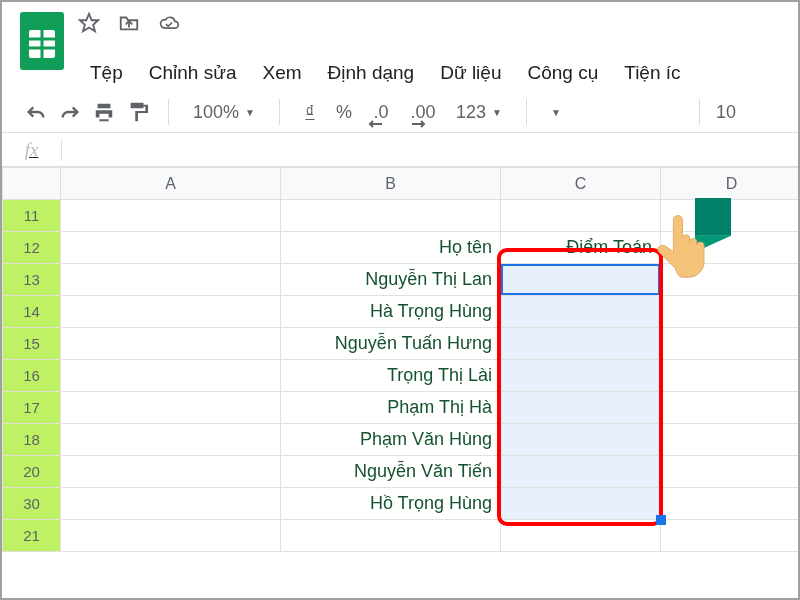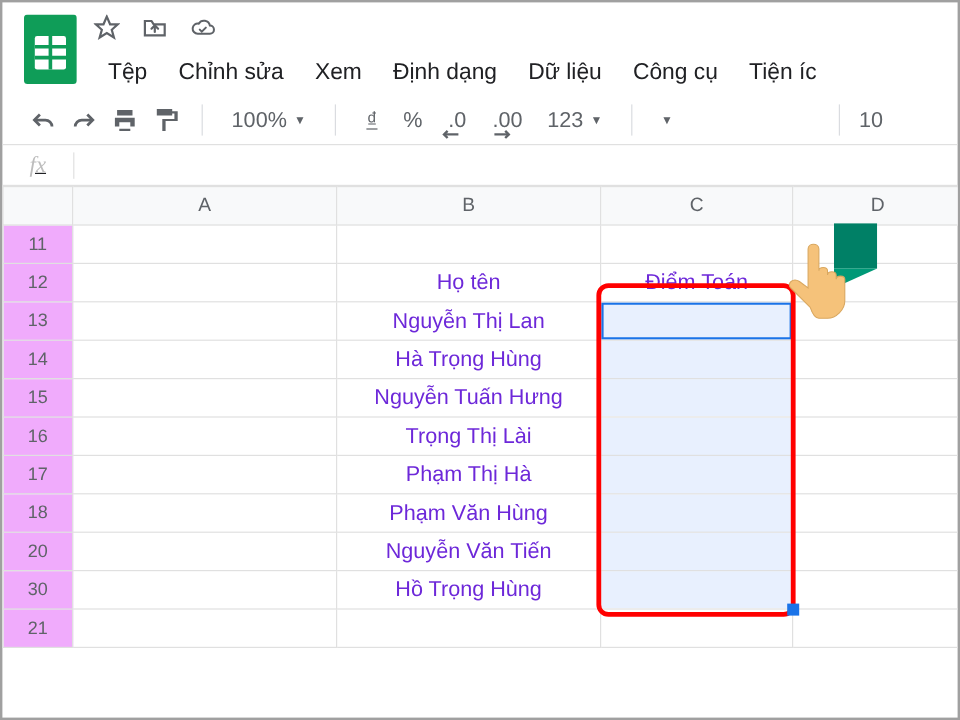--- a/index.html
+++ b/index.html
@@ -35,21 +35,21 @@
   .doc-title {
     font-size: 26px;
     color: #3c4043;
     letter-spacing: 0.5px;
   }
   .title-icons { display: flex; gap: 18px; align-items: center; color: #5f6368; }
   .title-icons .ic { width: 22px; height: 22px; display: flex; align-items: center; justify-content: center; }
   .menubar {
     display: flex;
     gap: 2px;
-    margin-top: 12px;
+    margin-top: 24px;
     font-size: 19px;
     color: #202124;
   }
   .menubar .mi { padding: 4px 12px; cursor: pointer; }
   .toolbar {
     display: flex;
     align-items: center;
     padding: 10px 20px 6px 20px;
     gap: 6px;
     color: #5f6368;
@@ -90,34 +90,34 @@
     border: 1px solid #e0e0e0;
     font-weight: normal;
   }
   .grid th.colhead {
     background: #f8f9fa;
     color: #5f6368;
     font-size: 16px;
     height: 32px;
   }
   .grid th.rowhead {
-    background: #f0abfc;
+    background: #bef264;
     color: #5f6368;
     font-size: 15px;
     width: 58px;
     text-align: center;
     height: 32px;
   }
   .grid th.corner { background: #f8f9fa; width: 58px; height: 32px; }
   .grid td.cell {
     font-size: 18px;
-    color: #6d28d9;
+    color: #14532d;
     padding: 0 8px;
     height: 32px;
-    text-align: center;
+    text-align: right;
     white-space: nowrap;
     overflow: hidden;
   }
   .colA { width: 220px; }
   .colB { width: 220px; }
   .colC { width: 160px; }
   .colD { width: 142px; }
   .sel { background: #e8f0fe; }
   .active-cell {
     box-shadow: inset 0 0 0 2px #1a73e8;

